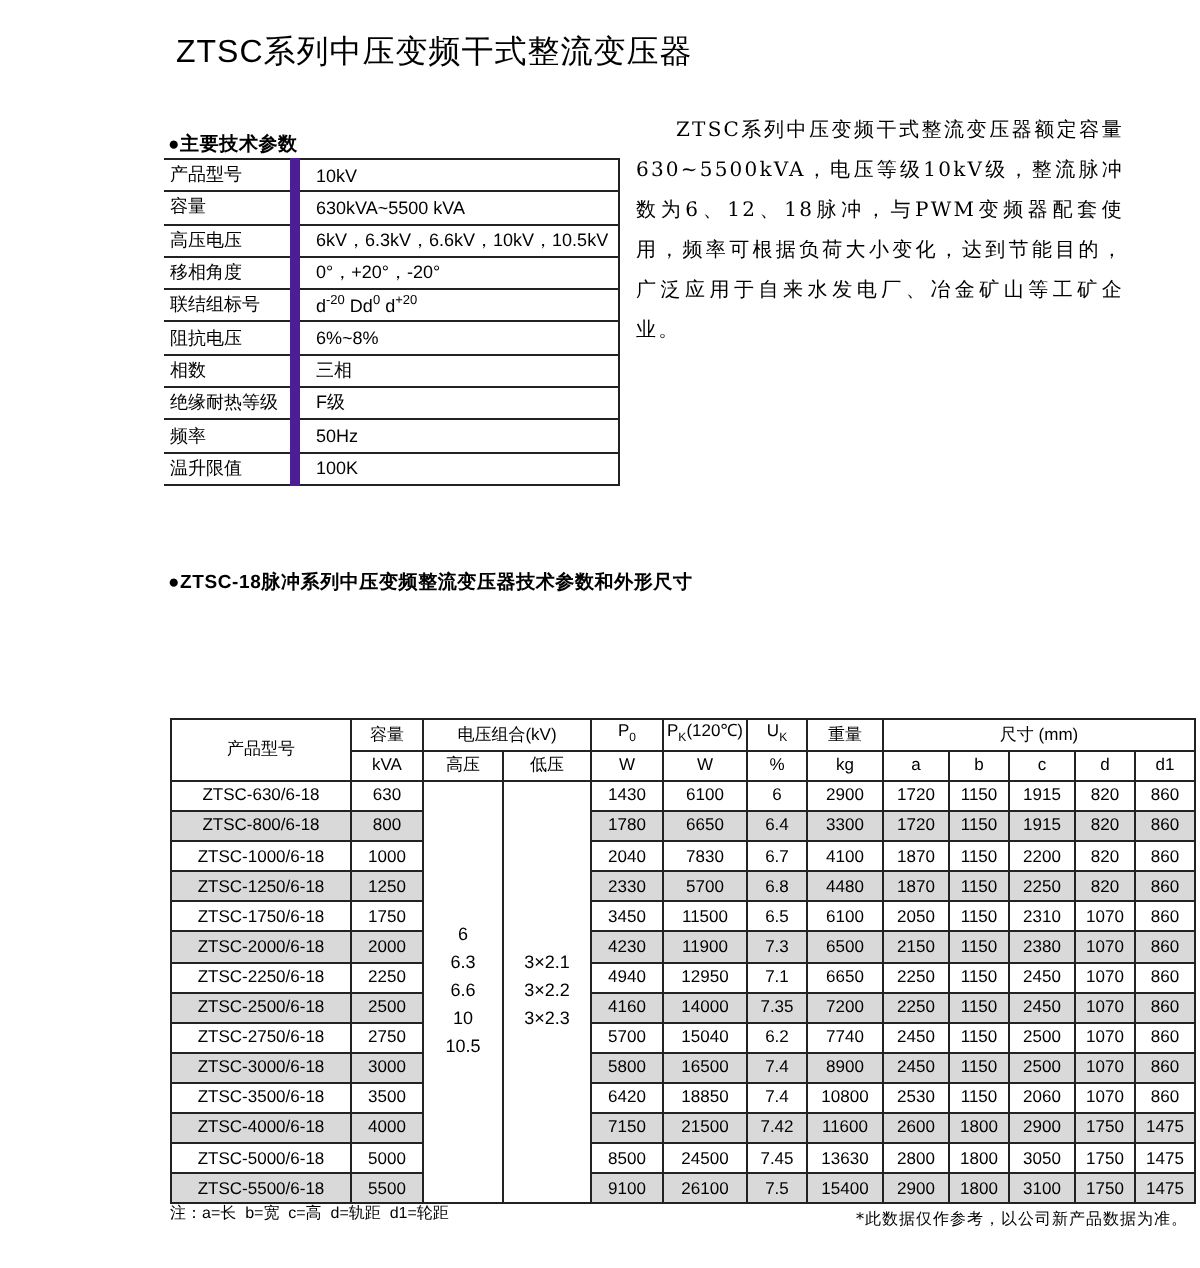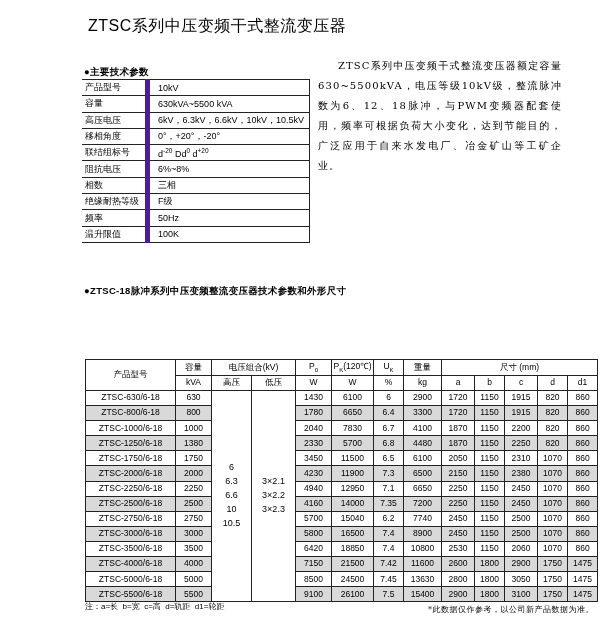--- a/index.html
+++ b/index.html
@@ -210,21 +210,21 @@
         <td>6.7</td>
         <td>4100</td>
         <td>1870</td>
         <td>1150</td>
         <td>2200</td>
         <td>820</td>
         <td>860</td>
       </tr>
       <tr>
         <td>ZTSC-1250/6-18</td>
-        <td>1380</td>
+        <td>1250</td>
         <td>2330</td>
         <td>5700</td>
         <td>6.8</td>
         <td>4480</td>
         <td>1870</td>
         <td>1150</td>
         <td>2250</td>
         <td>820</td>
         <td>860</td>
       </tr>

